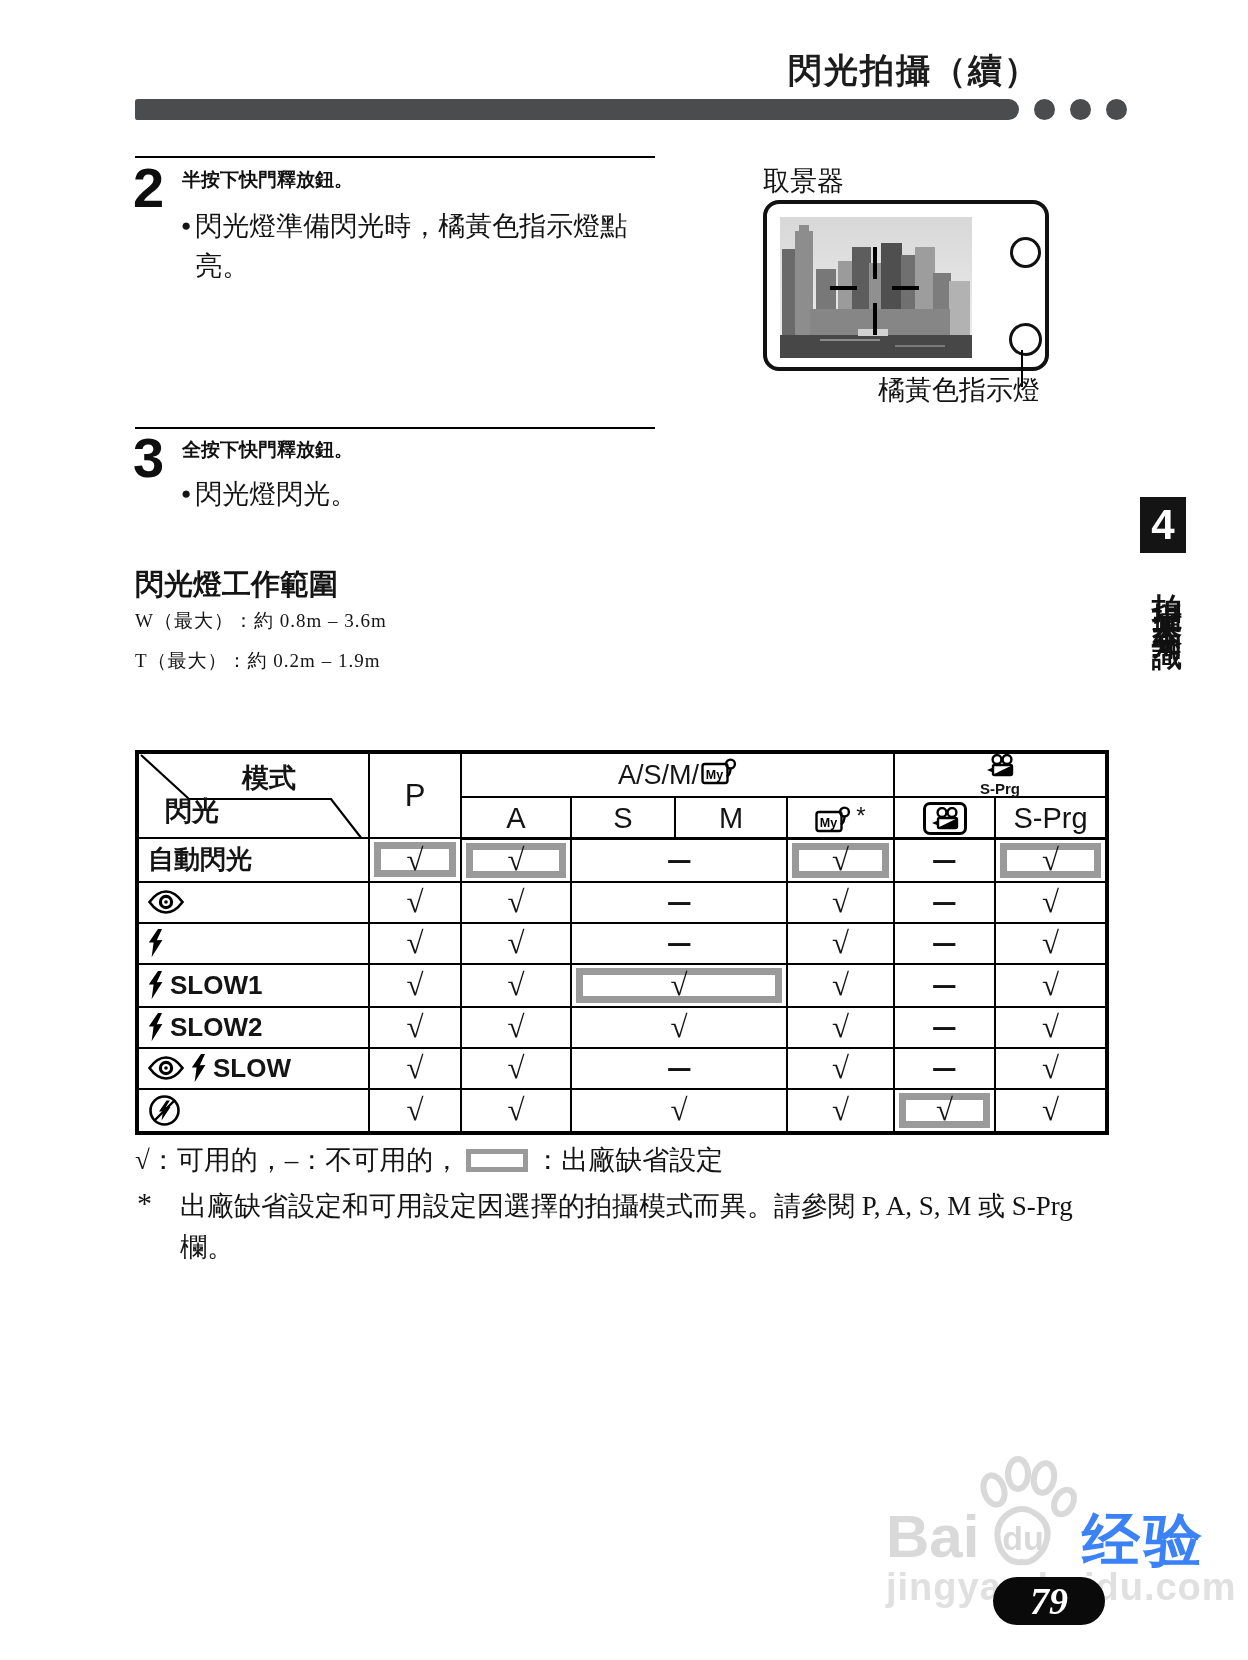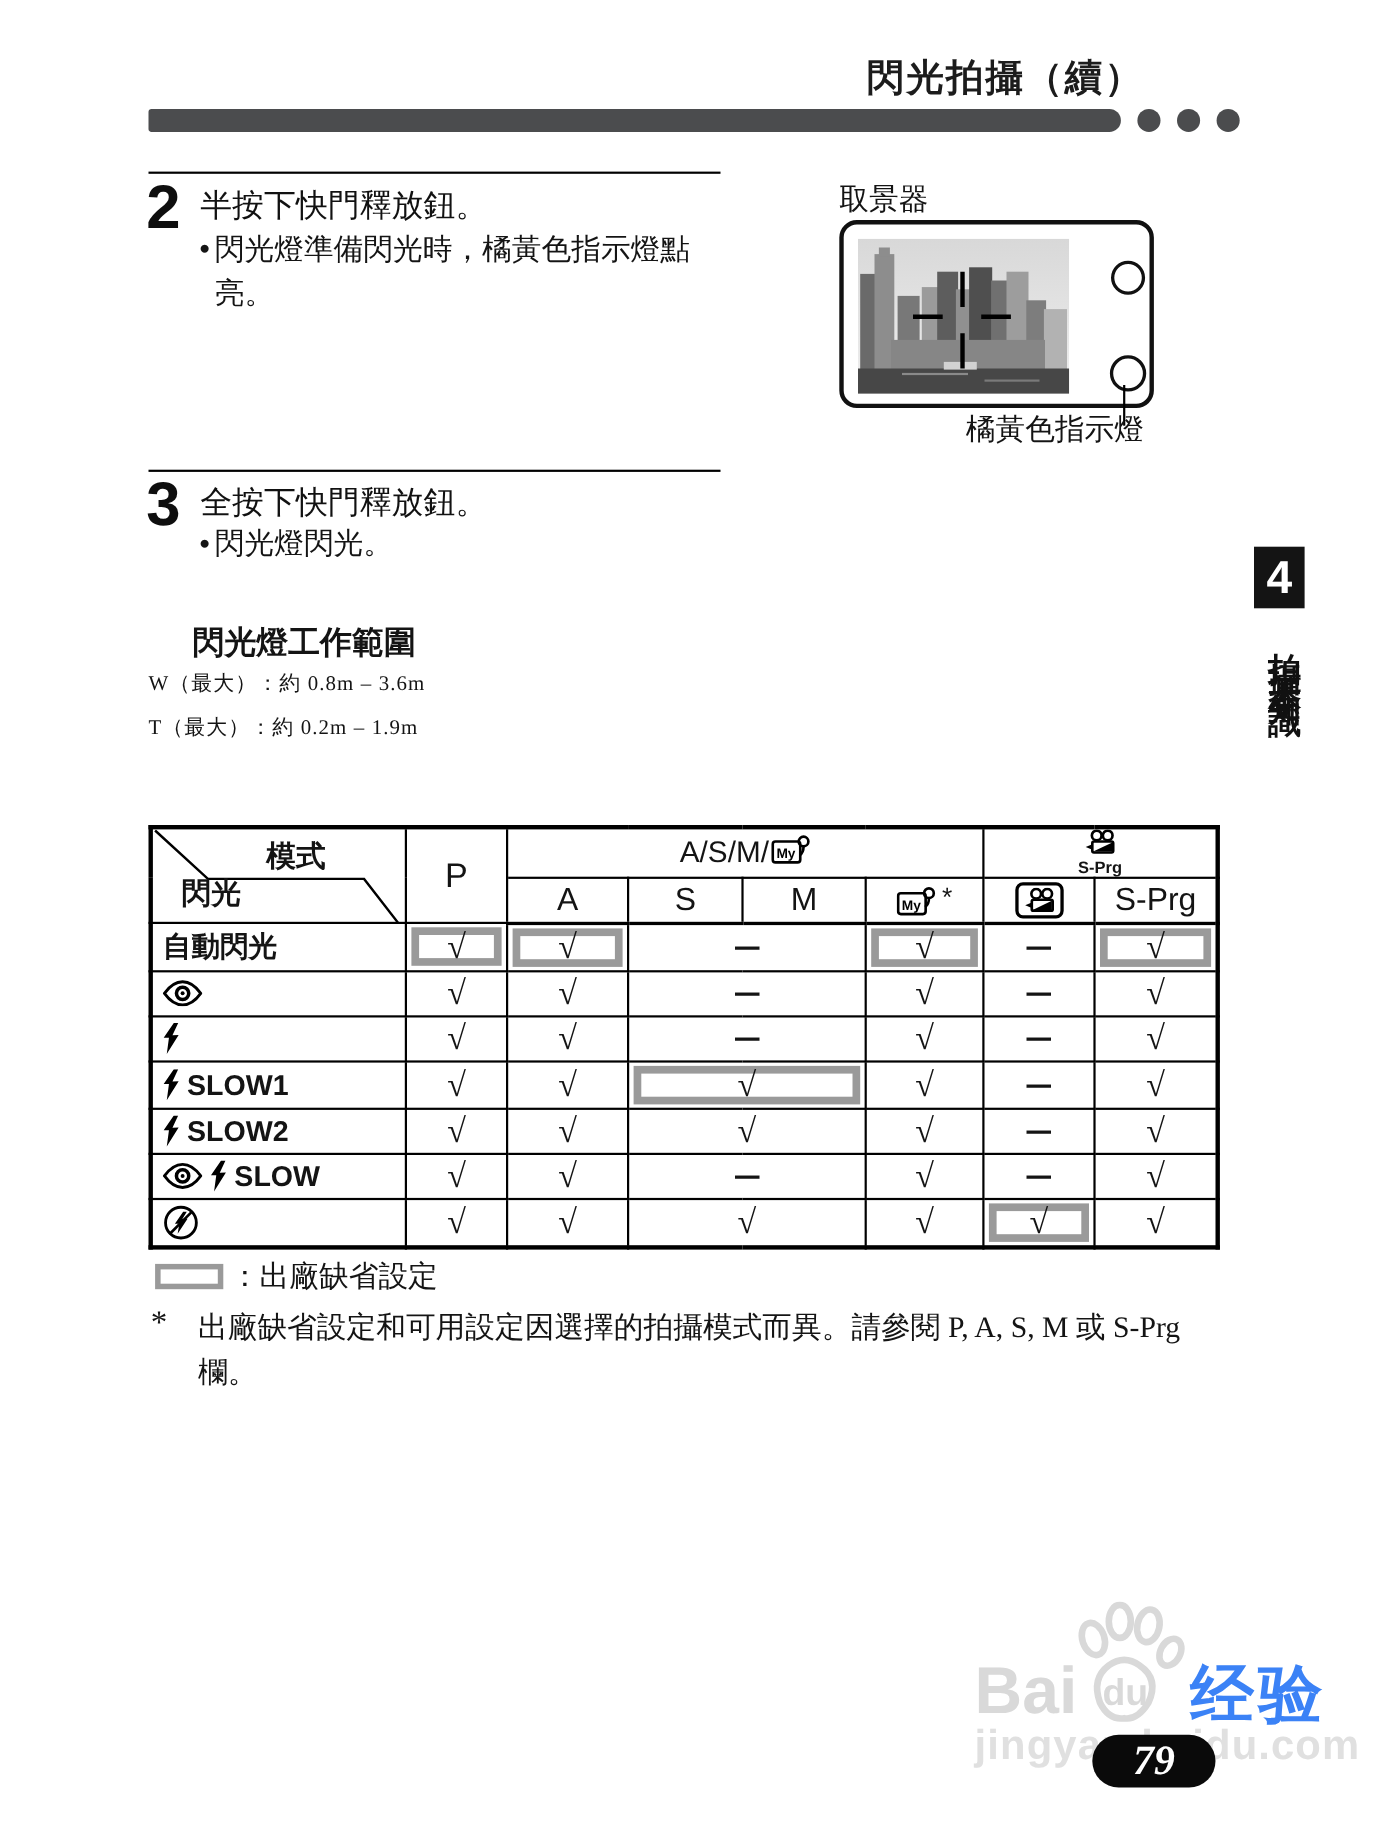--- a/index.html
+++ b/index.html
@@ -11,39 +11,39 @@
   .hdr-title { position:absolute; top:48px; right:208px; font-family:"Liberation Sans",sans-serif;
                font-weight:700; font-size:34px; letter-spacing:2px; color:#1c1c1c; }
   .hdr-bar { position:absolute; left:135px; top:99px; width:884px; height:21px;
              border-radius:3px 11px 11px 3px; }
   .hdr-dot { position:absolute; top:99px; width:21px; height:21px; border-radius:50%; }
 
   
   .rule { position:absolute; left:135px; width:520px; height:2px; background:#000; }
   .step-num { position:absolute; font-family:"Liberation Sans",sans-serif; font-weight:700;
               font-size:56px; line-height:1; color:#0e0e0e; }
-  .step-title { position:absolute; font-family:"Liberation Sans",sans-serif; font-weight:400;
-                font-size:29px; color:#111; }
+  .step-title { position:absolute; font-family:"Liberation Sans",sans-serif; font-weight:700;
+                font-size:19px; color:#111; }
   .bullet { position:absolute; display:flex; font-size:27px; line-height:40px; }
   .bullet .bdot { font-size:17px; line-height:40px; margin-right:4px; }
 
   
   .fig-label { position:absolute; left:763px; top:163px; font-size:27px; }
   .vf-frame { position:absolute; left:763px; top:200px; width:286px; height:171px;
               border:4px solid #111; border-radius:16px; background:#fff; }
   .vf-photo { position:absolute; left:13px; top:13px; width:192px; height:141px; }
   .vf-circle { position:absolute; border:3px solid #111; border-radius:50%; background:#fff; }
   .vf-c1 { left:243px; top:33px; width:31px; height:31px; }
   .vf-c2 { left:242px; top:119px; width:33px; height:33px; }
   .callout-line { position:absolute; left:1021px; top:350px; width:2px; height:37px; background:#000; }
   .callout-label { position:absolute; right:208px; top:372px; font-size:27px; }
 
   
   .range-title { position:absolute; left:135px; top:565px; font-family:"Liberation Sans",sans-serif;
-                 font-weight:700; font-size:29px;margin-left:40px; }
+                 font-weight:700; font-size:29px; }
   .range-line { position:absolute; left:135px; font-size:19px; letter-spacing:1px; }
 
   
   .flash-table-wrap { position:absolute; left:135px; top:750px; }
   table.flash-table { border-collapse:collapse; table-layout:fixed; width:970px;
                       border:4px solid #000; background:#fff; }
   .flash-table th, .flash-table td { border:2px solid #000; padding:0; text-align:center;
                                      vertical-align:middle; font-weight:400; }
   tr.h1 th { height:42px; }
   tr.h2 th { height:41px; border-bottom:3px solid #000; }
@@ -396,20 +396,21 @@
                 <span class="sym-check">√</span>
               </div>
             </td>
             <td><span class="sym-check">√</span></td>
           </tr>
         </tbody>
     </table>
   </div>
 
   <div class="legend-line">
+    <span>√：可用的，–：不可用的，</span>
     <span class="legend-box"></span>
     <span>：出廠缺省設定</span>
   </div>
   <div class="fn-star">*</div>
   <div class="fn-text">出廠缺省設定和可用設定因選擇的拍攝模式而異。請參閱 P, A, S, M 或 S-Prg 欄。</div>
 
   <div class="chapter-badge">4</div>
   <div class="chapter-label">拍攝基本知識</div>
 
   <div class="wm-bai">Bai</div>

